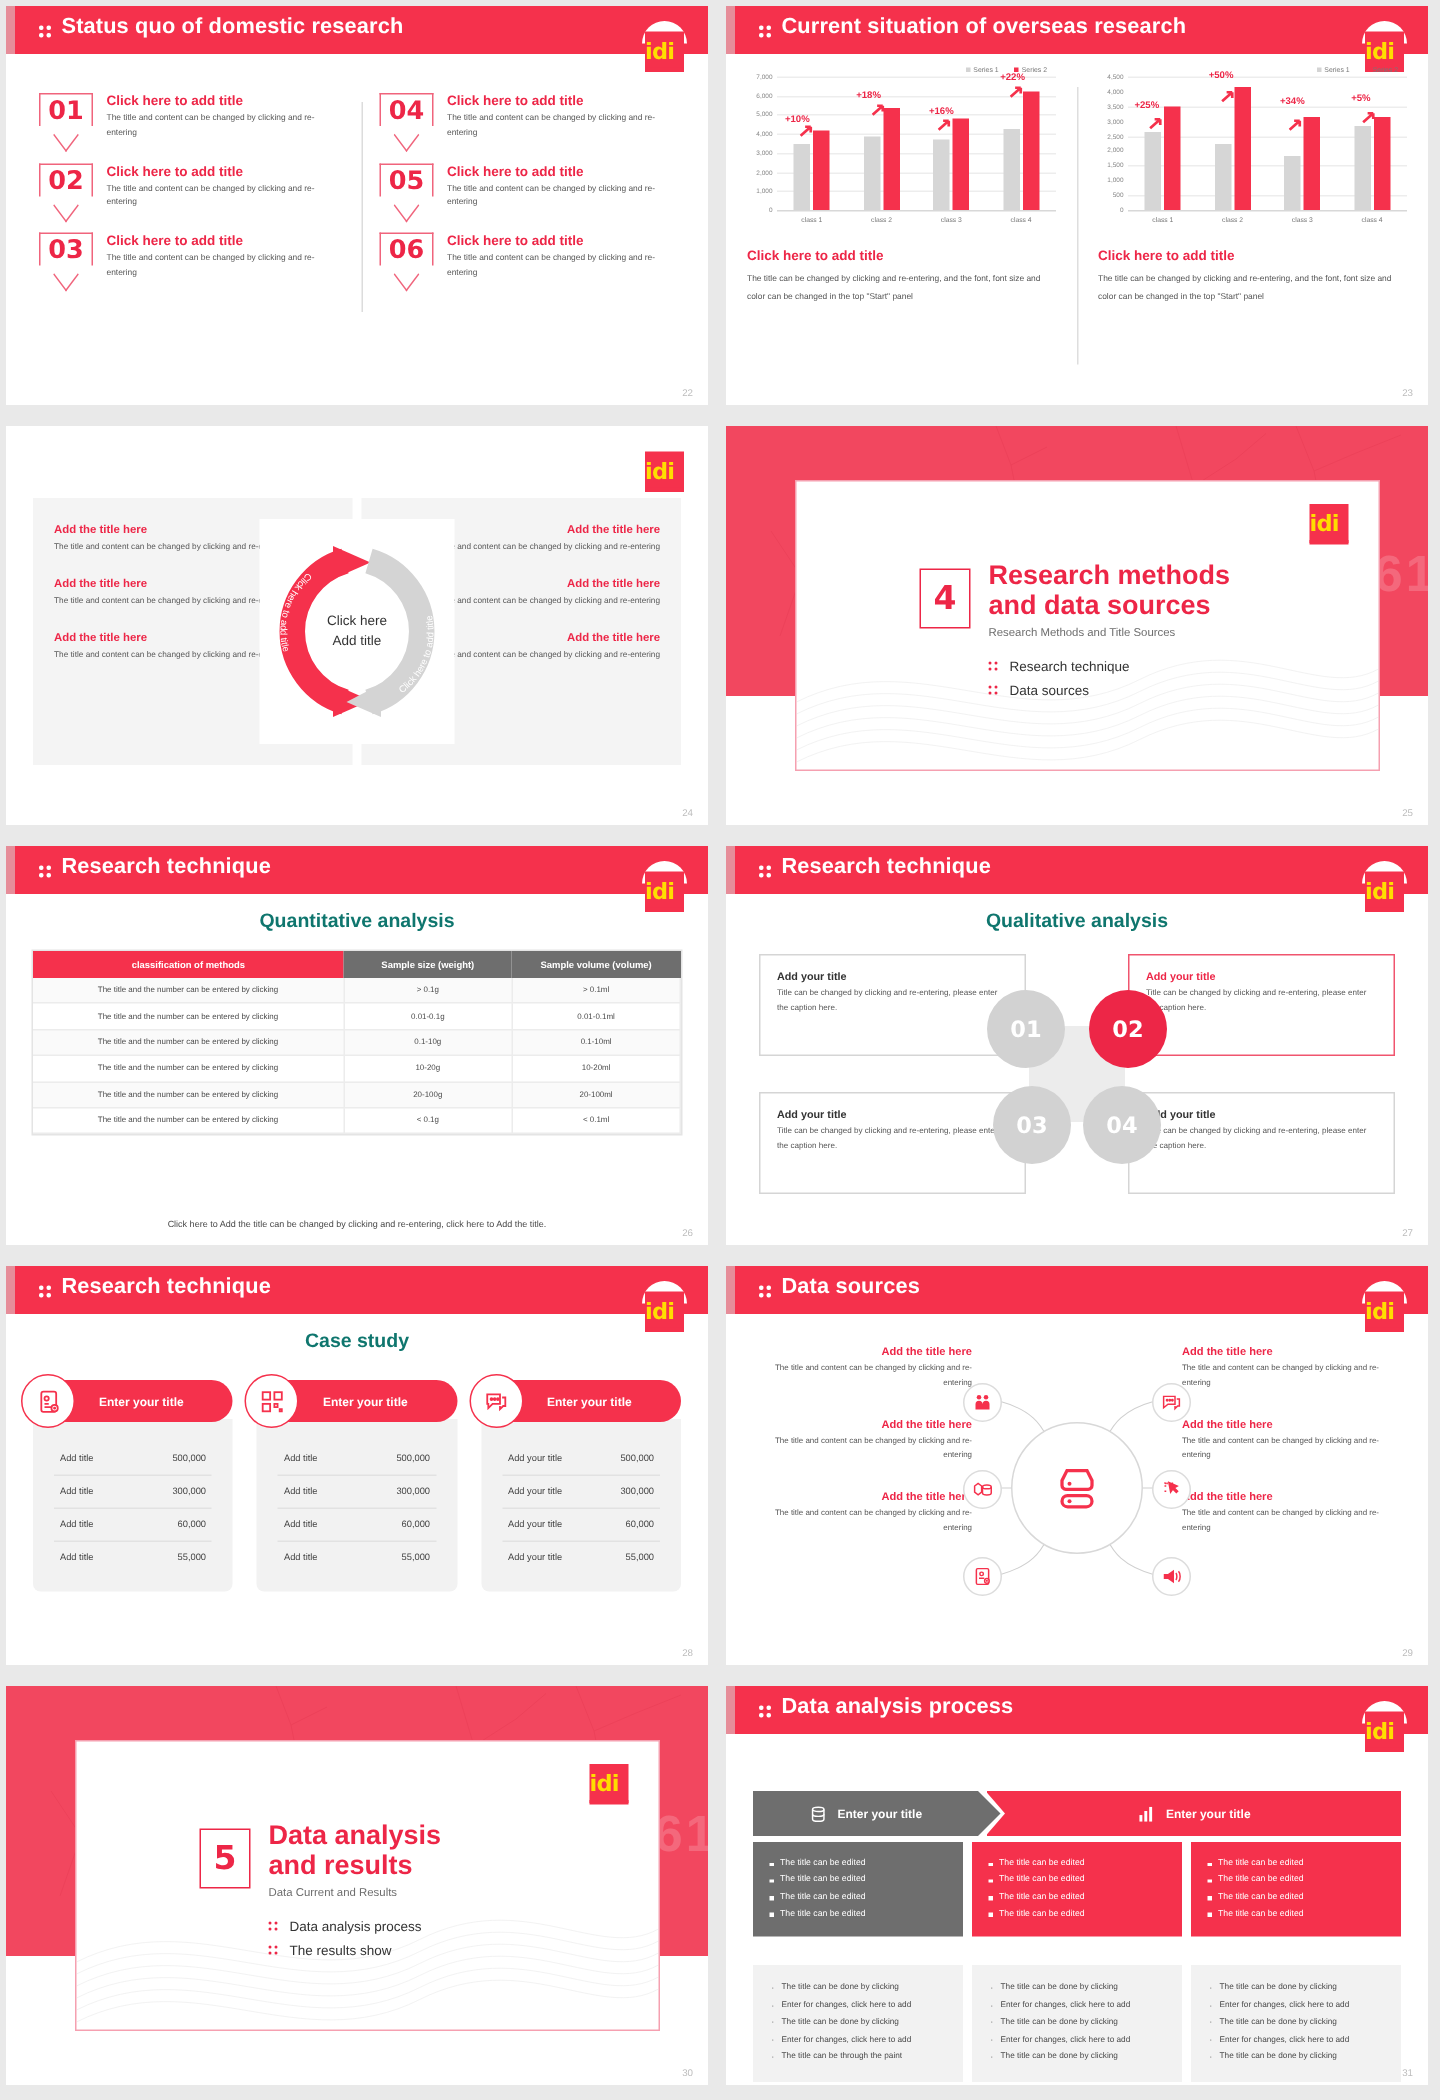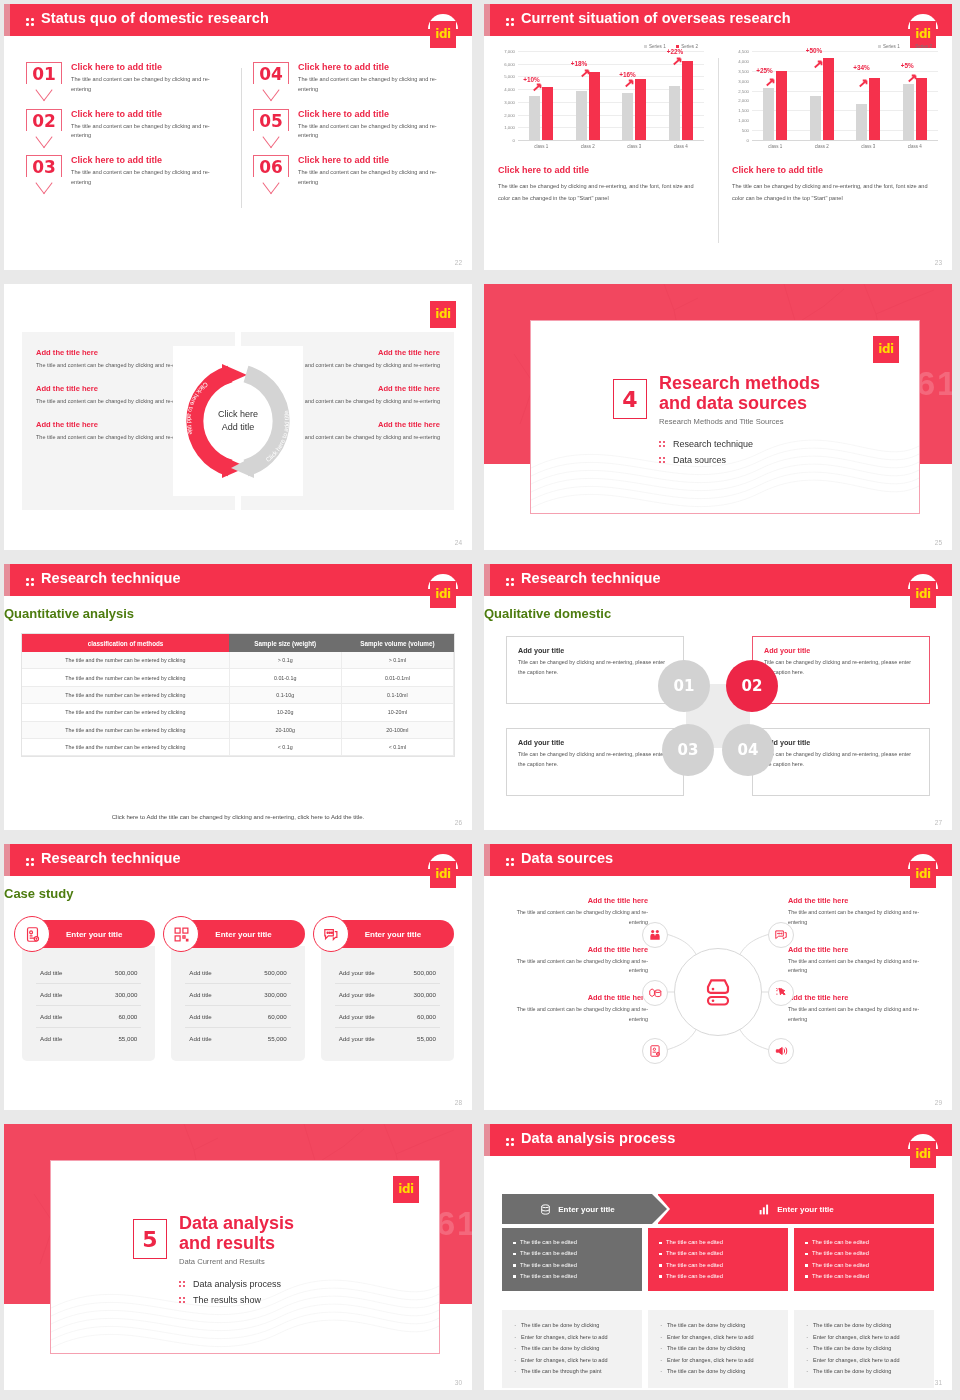--- a/index.html
+++ b/index.html
@@ -43,21 +43,21 @@
   .dots i:nth-child(2){left:0;top:1px}
   .dots i:nth-child(3){left:5px;top:-4px}
   .dots i:nth-child(4){left:5px;top:1px}
 
   
   .logo { position:absolute; right:12px; top:10px; width:34px; height:34px; }
   .logo .dome{ position:absolute; left:2px; top:0; width:30px; height:15px;
     border-radius:15px 15px 0 0; background:#fff; }
   .logo .box{ position:absolute; left:4px; top:7px; width:26px; height:26px; background:#F5314C;}
   .logo .txt{ position:absolute; left:4px; top:7px; width:26px; height:26px;
-    color:#FFDD00; font-weight:bold; font-size:12px; line-height:26px; text-align:center;
+    color:#FFDD00; font-weight:bold; font-size:15px; line-height:26px; text-align:left;
     font-family:"DejaVu Sans", sans-serif; letter-spacing:-0.5px;}
   .logo .bar{ position:absolute; left:4px; bottom:0px; width:26px; height:3px; background:#F5314C;}
 
   .pgnum { position:absolute; right:10px; bottom:4px; font-size:6.5px; color:#bdbdbd; }
 
   
   .numgrid{ position:absolute; left:22px; top:58px; width:430px;
     display:grid; grid-template-columns:1fr 1fr; column-gap:24px; row-gap:14px;}
   .numgrid .divider{ position:absolute; left:50%; top:6px; width:1px; height:140px; background:#dcdcdc;}
   .numitem{ display:flex; gap:9px; }
@@ -133,22 +133,22 @@
   .divlist{ position:absolute; left:128px; top:118px;}
   .divlist li{ list-style:none; font-size:9px; color:#333; margin-bottom:6px; display:flex; align-items:center; gap:6px;}
   .rdots{ display:inline-block; width:8px; height:8px; position:relative;}
   .rdots i{ position:absolute; width:2.4px;height:2.4px;background:#ED2647;border-radius:50%;}
   .rdots i:nth-child(1){left:0;top:1px}
   .rdots i:nth-child(2){left:0;top:5px}
   .rdots i:nth-child(3){left:4px;top:1px}
   .rdots i:nth-child(4){left:4px;top:5px}
 
   
-  .subttl{ position:absolute; top:42px; width:100%; 
-     font-size:13px; font-weight:bold; color:#4d7c0f;}
+  .subttl{ position:absolute; top:42px; width:100%; text-align:center;
+     font-size:13px; font-weight:bold; color:#0f766e;}
   .tbl{ position:absolute; left:18px; top:70px; width:432px; border-collapse:collapse;
      box-shadow:0 0 0 1px #e4e4e4;}
   .tbl th{ font-size:6.3px; font-weight:bold; color:#fff; padding:5.5px 4px; text-align:center;}
   .tbl th.c0{ background:#F5314C;}
   .tbl th.c1,.tbl th.c2{ background:#6e6e6e;}
   .tbl td{ font-size:5.3px; color:#4a4a4a; padding:5.2px 6px; border-bottom:1px solid #ececec;
      border-right:1px solid #ececec; text-align:center; background:#fff;}
   .tbl td.first{ text-align:center;}
   .tbl tr:nth-child(odd) td{ background:#fafafa;}
   .tblnote{ position:absolute; left:0; top:250px; width:100%; text-align:center;
@@ -677,21 +677,21 @@
         <div class="hdr-title">
           <span class="dots"><i></i><i></i><i></i><i></i></span><span>Research technique</span>
         </div>
       </div>
       <div class="logo">
         <div class="dome"></div>
           <div class="box"></div>
           <div class="txt">idi</div>
           <div class="bar"></div>
       </div>
-      <div class="subttl">Qualitative domestic</div>
+      <div class="subttl">Qualitative analysis</div>
 
       <div class="qwrap">
         <div class="qbox tl">
           <h5>Add your title</h5>
             <p>Title can be changed by clicking and re-entering, please enter the caption here.</p>
         </div>
         <div class="qbox tr active">
           <h5>Add your title</h5>
             <p>Title can be changed by clicking and re-entering, please enter the caption here.</p>
         </div>

